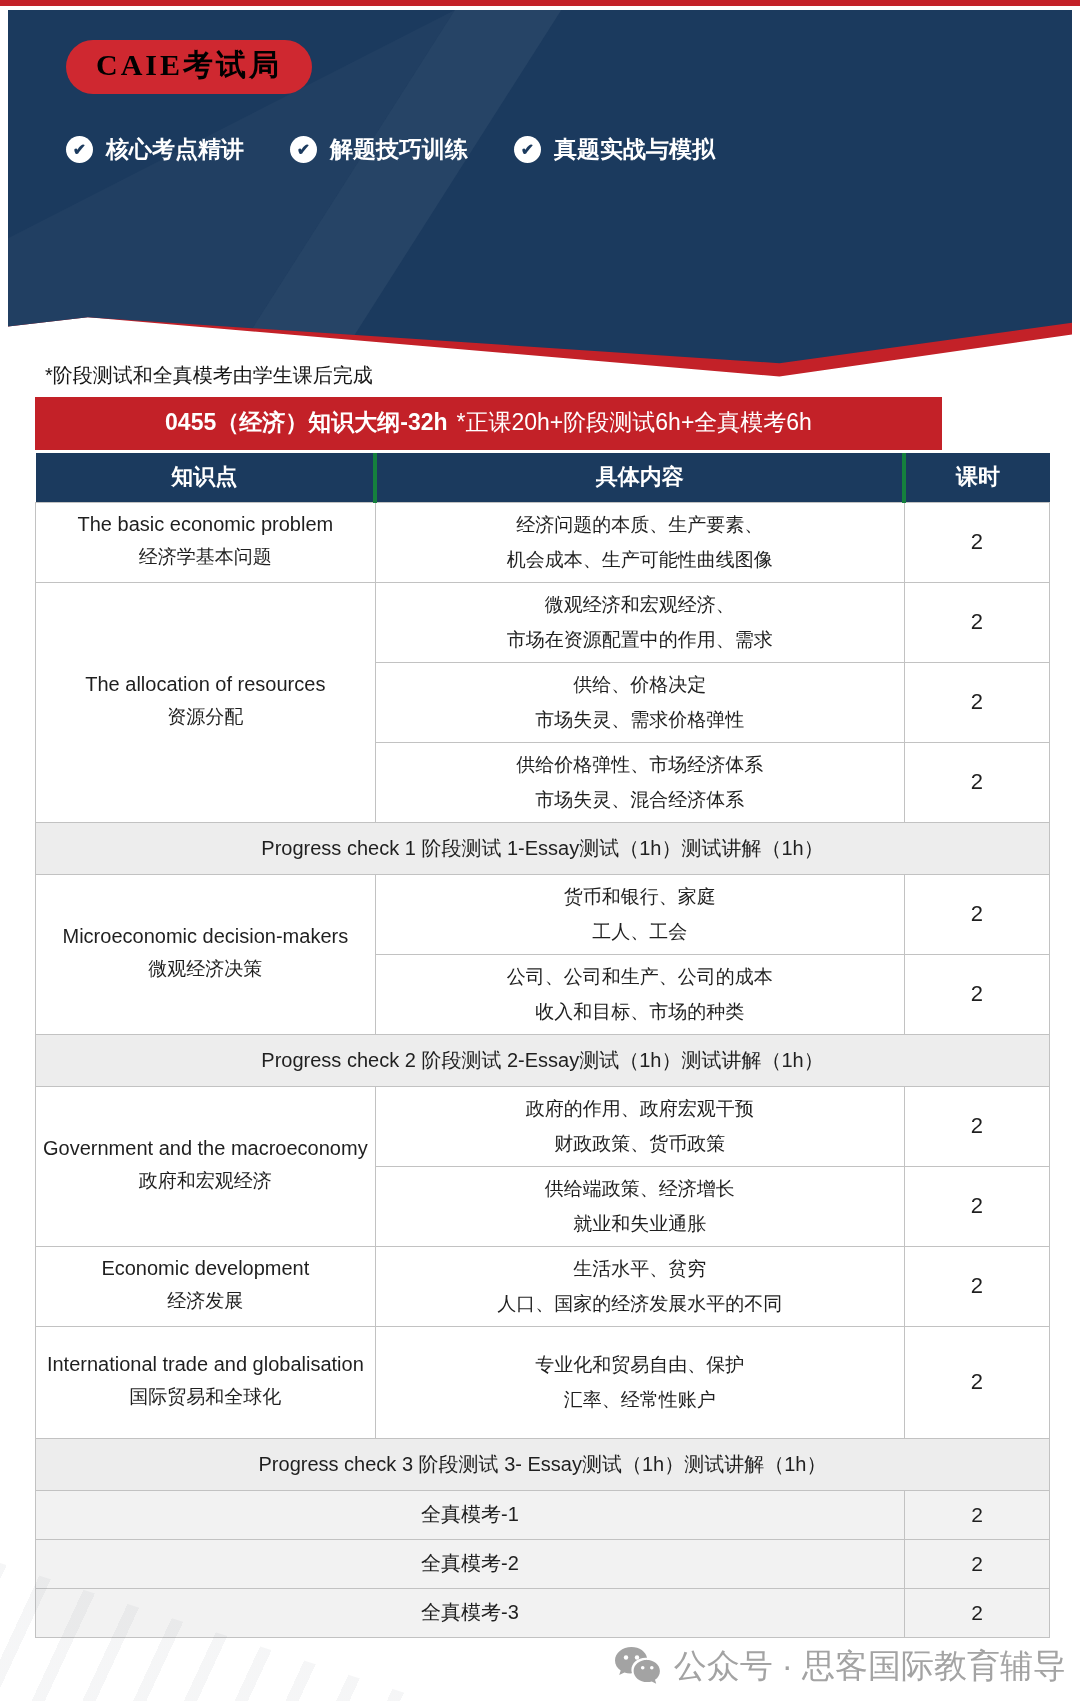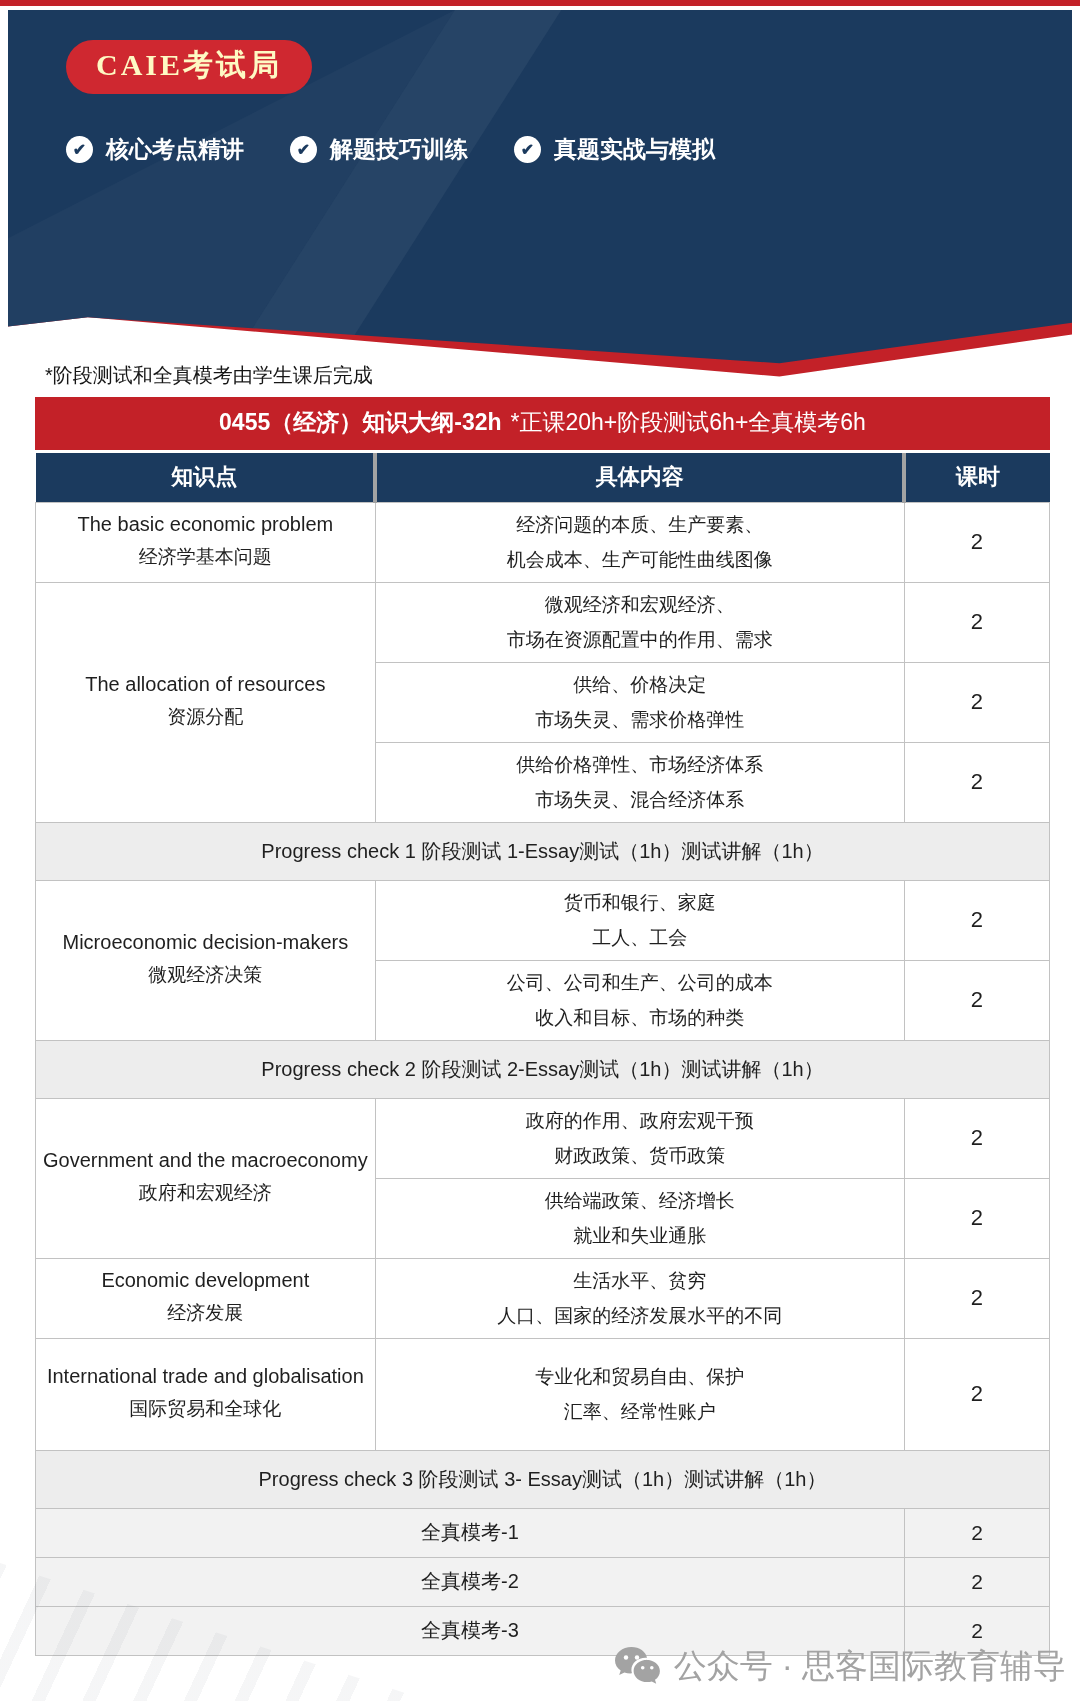--- a/index.html
+++ b/index.html
@@ -20,55 +20,55 @@
   .hero-navy { background:#1b3a5e;
     clip-path:polygon(0 0,100% 0,100% 85%,72.5% 96%,7.5% 83.5%,0 86%); }
   .hero-navy::before { content:""; position:absolute; inset:0;
     background:rgba(255,255,255,0.05);
     clip-path:polygon(52% 0,42% 0,20% 100%,30% 100%); }
   .hero-navy::after { content:""; position:absolute; inset:0;
     background:rgba(255,255,255,0.028);
     clip-path:polygon(42% 0,20% 100%,0 100%,0 62%); }
   .hero-content { position:relative; z-index:1; padding:30px 0 0 58px; }
 
-  .badge { display:inline-block; background:#cf2830; color:#fef9c3;
+  .badge { display:inline-block; background:#cf2830; color:#000000;
     font-family:"Liberation Serif", serif; font-size:30px; font-weight:700;
     letter-spacing:3px; padding:5px 30px 8px; border-radius:28px; }
 
   .title { margin-top:16px; color:#fff; font-size:49px; font-weight:700;
     letter-spacing:1px; white-space:pre; }
 
   .features { display:flex; gap:46px; margin-top:40px; }
   .feature { display:flex; align-items:center; color:#fff; font-size:23px; font-weight:600; }
   .check { width:27px; height:27px; border-radius:50%; background:#fff; color:#1b3a5e;
     display:flex; align-items:center; justify-content:center;
     font-size:16px; font-weight:700; margin-right:13px; }
 
   .note { position:relative; z-index:2; margin:-16px 0 8px 45px;
     font-size:20px; color:#161616; }
 
-  .banner { width:1015px; margin:0 0 3px 35px; background:#c32128; color:#fff;
+  .banner { width:907px; margin:0 0 3px 35px; background:#c32128; color:#fff;
     text-align:center; font-size:23px; padding:10px 8px 12px; }
   .banner .b { font-weight:700; }
   .banner .r { font-weight:400; margin-left:9px; }
 
   table.syllabus { width:1015px; margin-left:35px; border-collapse:collapse;
     table-layout:fixed; }
   th { background:#1b3a5e; color:#fff; font-size:22px; font-weight:700;
-    height:49px; border:none; border-left:4px solid #a3a3a3; }
+    height:49px; border:none; border-left:4px solid #15803d; }
   th:first-child { border-left:none; }
   td { border:1px solid #c2c2c2; background:#fff; text-align:center;
     vertical-align:middle; color:#1f1f1f; padding:4px 6px; }
   .topic-en { font-size:20px; line-height:1.5; }
   .topic-zh { font-size:19px; line-height:1.9; }
   .content-cell div { font-size:19px; line-height:1.85; }
   .hours-cell { font-size:22px; }
   tr.std  .hours-cell { height:80px; }
   tr.tall .hours-cell { height:112px; }
-  tr.progress td { background:#ededed; font-size:20px; height:58px; }
+  tr.progress td { background:#ededed; font-size:20px; height:52px; }
   tr.mock td { background:#f2f2f2; font-size:20px; font-weight:500; height:49px; }
   tr.mock .hours-cell { font-weight:400; font-size:21px; }
 
   .watermark { position:absolute; right:14px; bottom:12px; z-index:5;
     display:flex; align-items:center; gap:12px; color:#a3a3a3; font-size:33px; }
   .wechat-svg { width:48px; height:42px; display:block; }
 
   .corner-stripes { position:absolute; left:0; bottom:0; width:430px; height:150px;
     background:repeating-linear-gradient(115deg, rgba(90,100,115,0.06) 0 12px,
       transparent 12px 46px);

